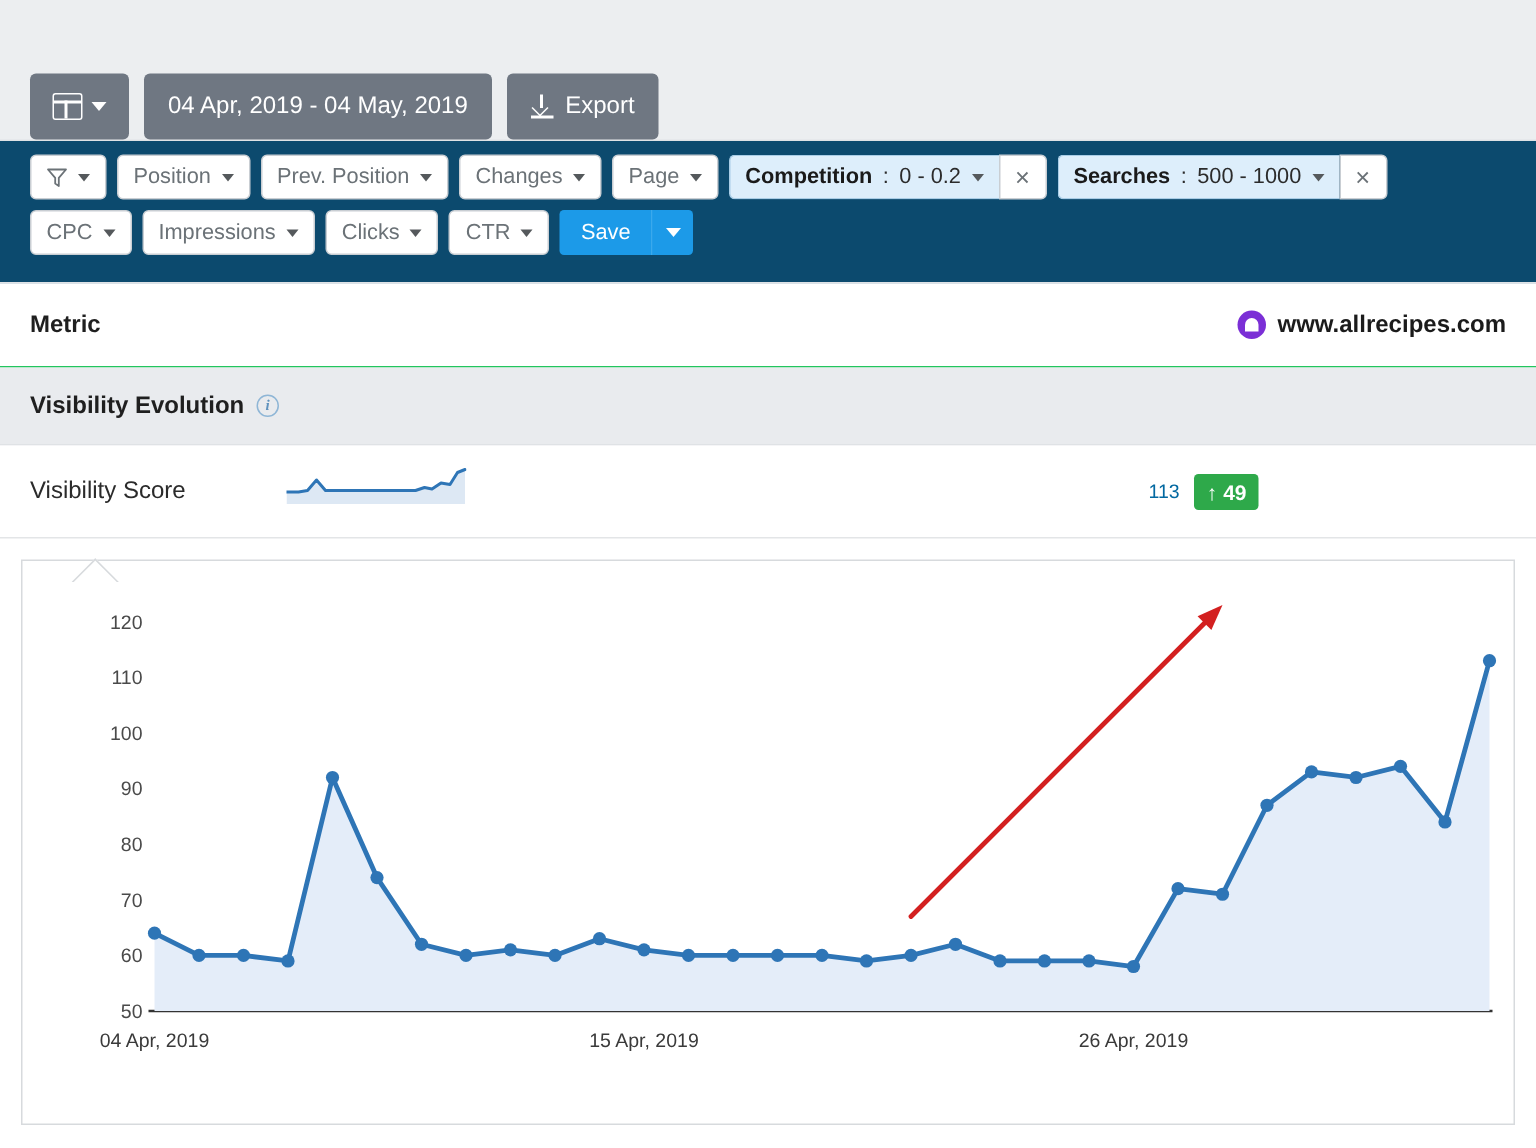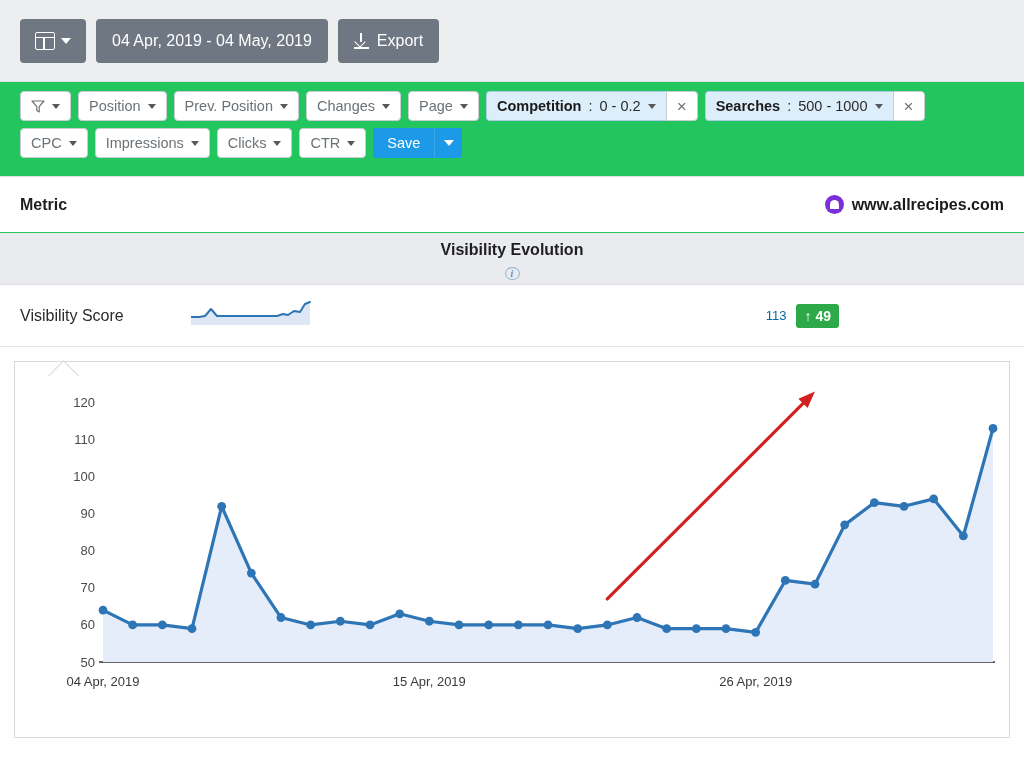--- a/index.html
+++ b/index.html
@@ -7,41 +7,41 @@
     width:1024px;height:765px;overflow:hidden;
     background:#ffffff;
     font-family:"Liberation Sans","DejaVu Sans",sans-serif;
     color:#2b2b2b;
     -webkit-font-smoothing:antialiased;
   }
   .app{width:1024px;height:765px;position:relative;}
 
   
   .topbar{
-    height:82px;background:#eceef0;border-bottom:1px solid #dfe2e5;
-    display:flex;align-items:center;padding:0 20px;box-sizing:border-box;gap:10px;
+    height:94px;background:#eceef0;border-bottom:1px solid #dfe2e5;
+    display:flex;align-items:flex-end;padding:0 20px;box-sizing:border-box;gap:10px;
   }
   .tbtn{
     background:#6f7782;color:#fff;border:none;border-radius:4px;
     height:44px;display:flex;align-items:center;justify-content:center;
     font-size:16px;padding:0 16px;box-sizing:border-box;gap:8px;cursor:pointer;
   }
   .tbtn.sq{width:66px;padding:0;gap:6px;}
   .caret-w{width:0;height:0;border-left:5px solid transparent;border-right:5px solid transparent;border-top:6px solid #ffffff;display:inline-block;}
   .grid-ico{width:20px;height:18px;border:1.8px solid #fff;border-radius:2px;position:relative;box-sizing:border-box;}
   .grid-ico:before{content:"";position:absolute;left:0;right:0;top:4px;height:1.8px;background:#fff;}
   .grid-ico:after{content:"";position:absolute;top:4px;bottom:0;left:7px;width:1.8px;background:#fff;}
   .dl-ico{width:15px;height:16px;position:relative;display:inline-block;}
   .dl-ico:before{content:"";position:absolute;left:6px;top:0;width:1.8px;height:9px;background:#fff;}
   .dl-ico:after{content:"";position:absolute;left:2.6px;top:5px;width:7px;height:7px;border-left:1.8px solid #fff;border-bottom:1.8px solid #fff;transform:rotate(-45deg);}
   .dl-base{position:absolute;left:0;bottom:0;width:15px;height:1.8px;background:#fff;}
 
   
   .filterbar{
-    background:#22c55e;border-bottom:1px solid #dfe2e5;
+    background:#0c4a6e;border-bottom:1px solid #dfe2e5;
     padding:9px 20px 10px 20px;box-sizing:border-box;
   }
   .frow{display:flex;align-items:center;gap:7px;margin-bottom:7px;}
   .frow:last-child{margin-bottom:8px;}
   .fbtn{
     background:#fff;border:1px solid #c9ced3;border-radius:4px;height:30px;
     display:flex;align-items:center;gap:7px;padding:0 10px;box-sizing:border-box;
     font-size:14.5px;color:#6b7277;cursor:pointer;white-space:nowrap;
   }
   .caret-g{width:0;height:0;border-left:4.5px solid transparent;border-right:4.5px solid transparent;border-top:5.5px solid #55595c;display:inline-block;}
@@ -76,21 +76,21 @@
   .domain{display:flex;align-items:center;gap:8px;font-size:16px;font-weight:bold;color:#1b1b1b;}
   .fav{
     width:19px;height:19px;border-radius:50%;background:#7b2fd6;
     display:flex;align-items:center;justify-content:center;flex:none;
   }
   .fav i{display:block;width:9px;height:9px;border-radius:50% 50% 0 0;background:#fff;}
 
   
   .sechead{
     height:52px;background:#e9ebee;border-bottom:1px solid #dfe2e5;
-    display:flex;align-items:center;padding:8px 20px;box-sizing:border-box;gap:8px;flex-direction:column;
+    display:flex;align-items:center;padding:0 20px;box-sizing:border-box;gap:8px;
   }
   .sechead .t{font-size:16px;font-weight:bold;color:#1f1f1f;}
   .info{
     width:15px;height:15px;border-radius:50%;border:1.4px solid #8fb6d6;color:#5f92bd;
     font-size:10px;font-style:italic;font-family:"Liberation Serif",serif;
     display:flex;align-items:center;justify-content:center;font-weight:bold;box-sizing:border-box;
   }
 
   
   .scorerow{

